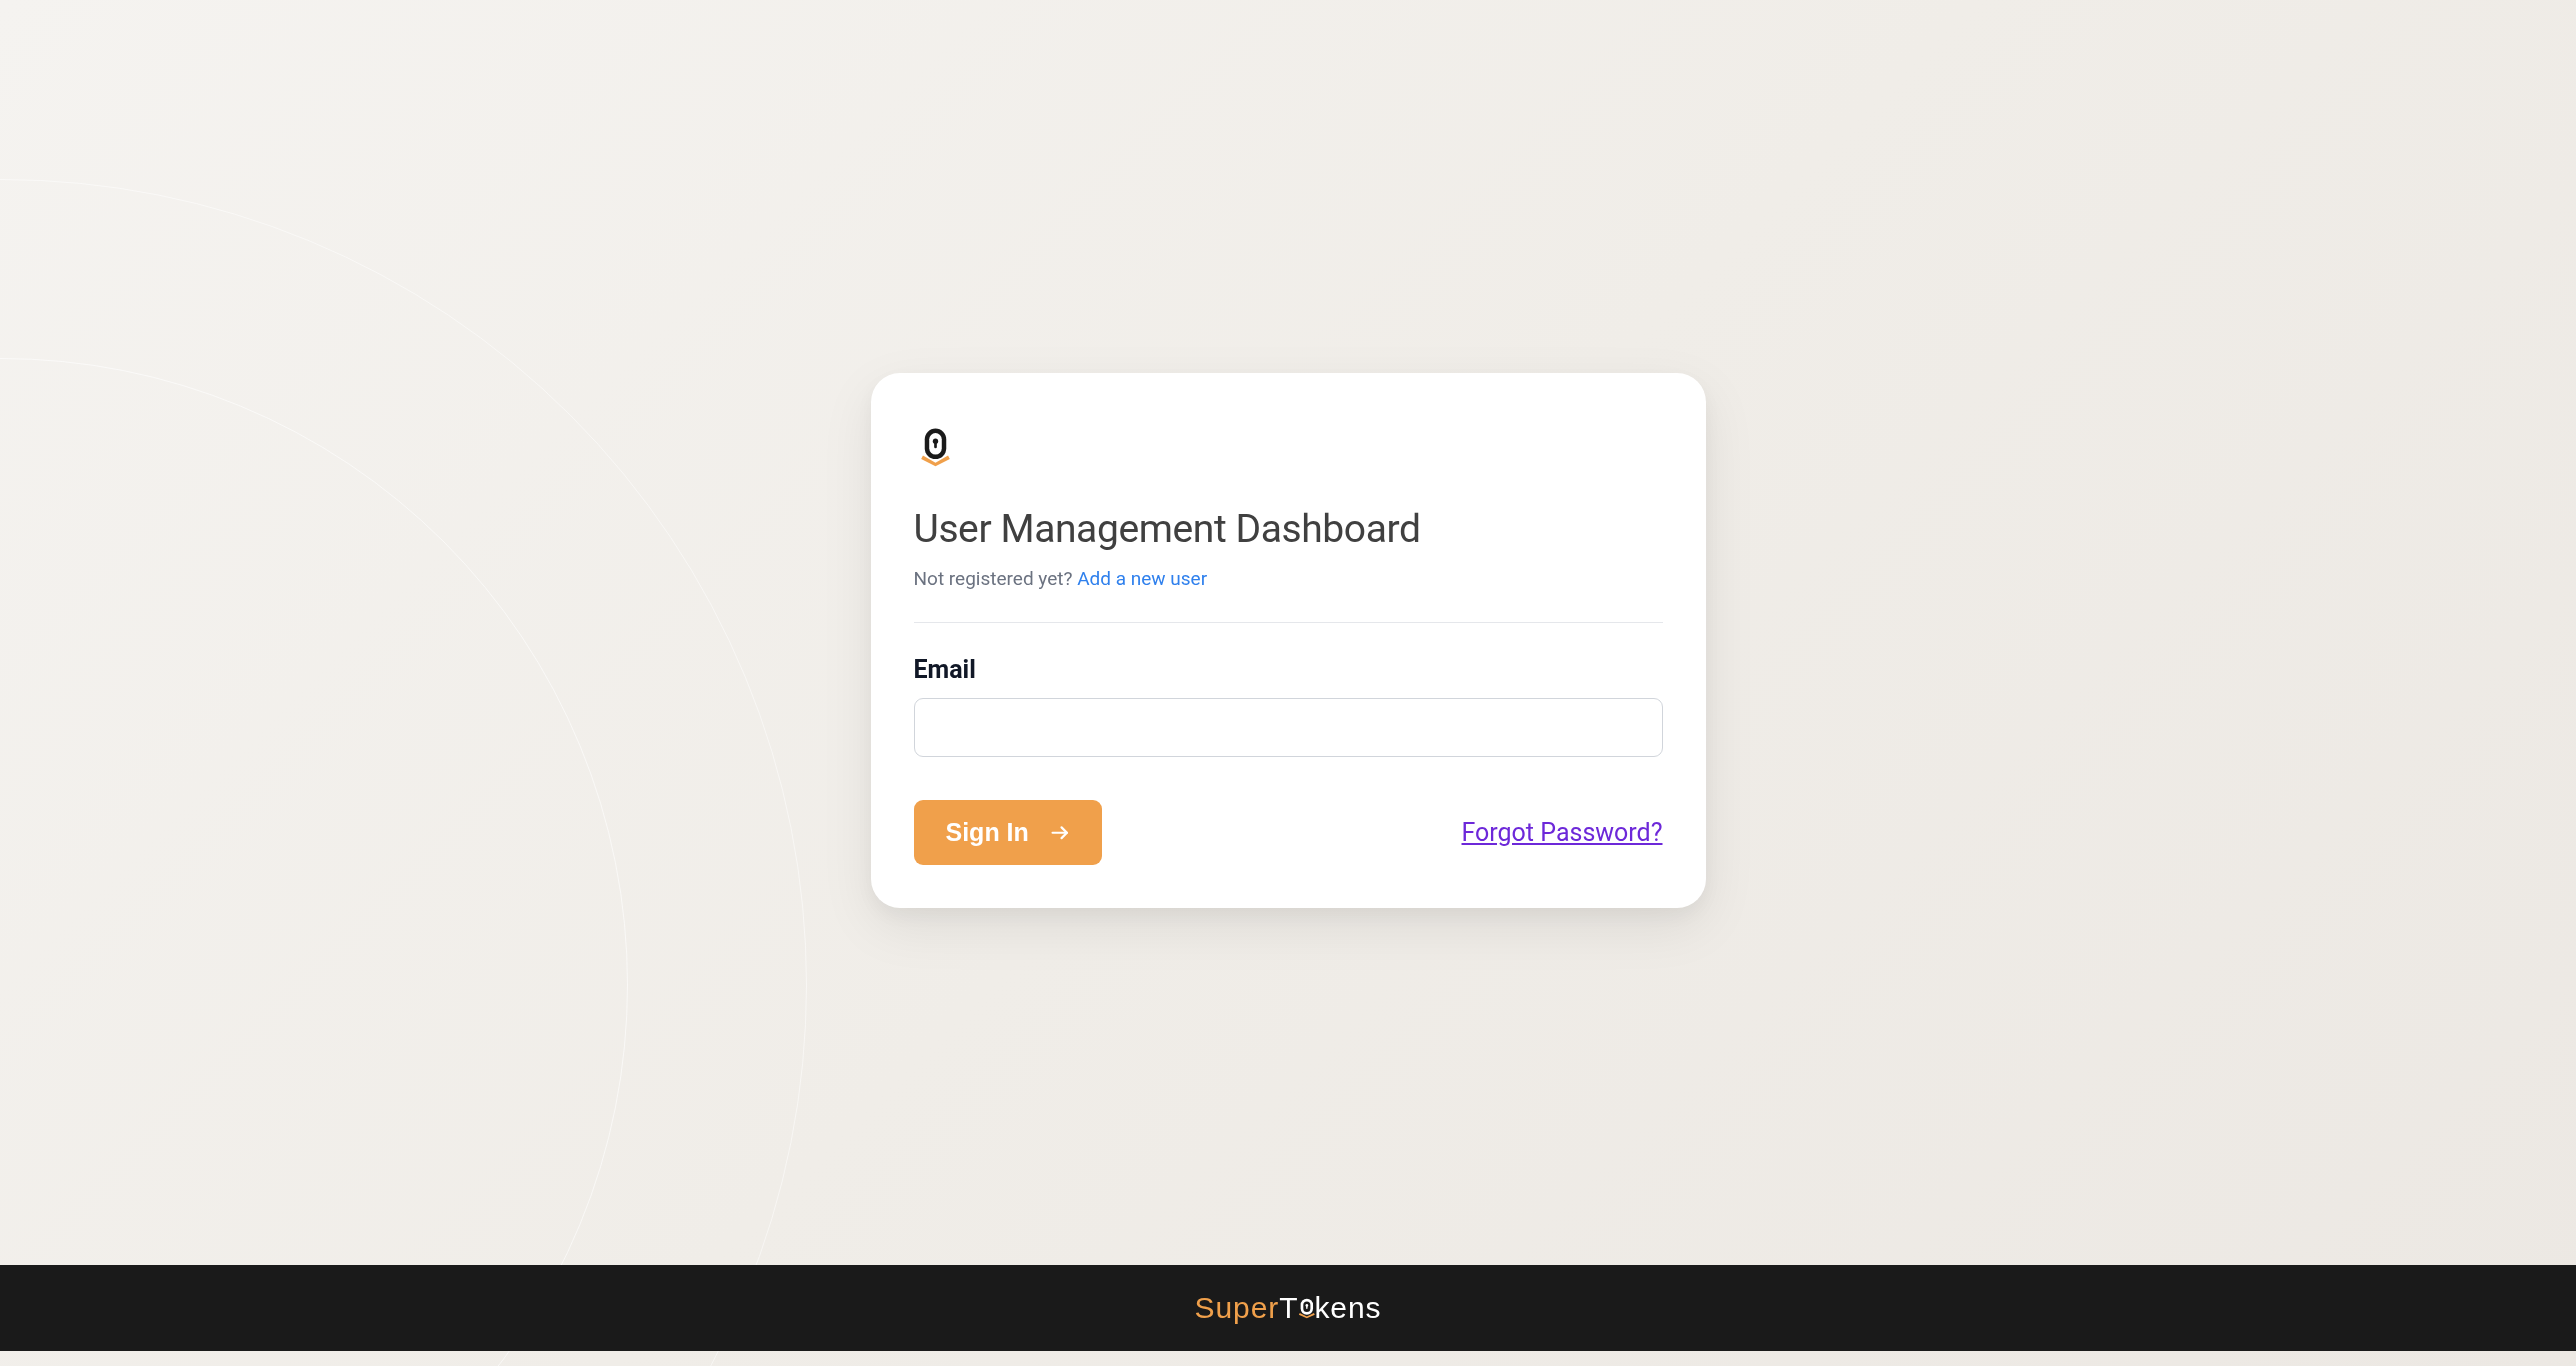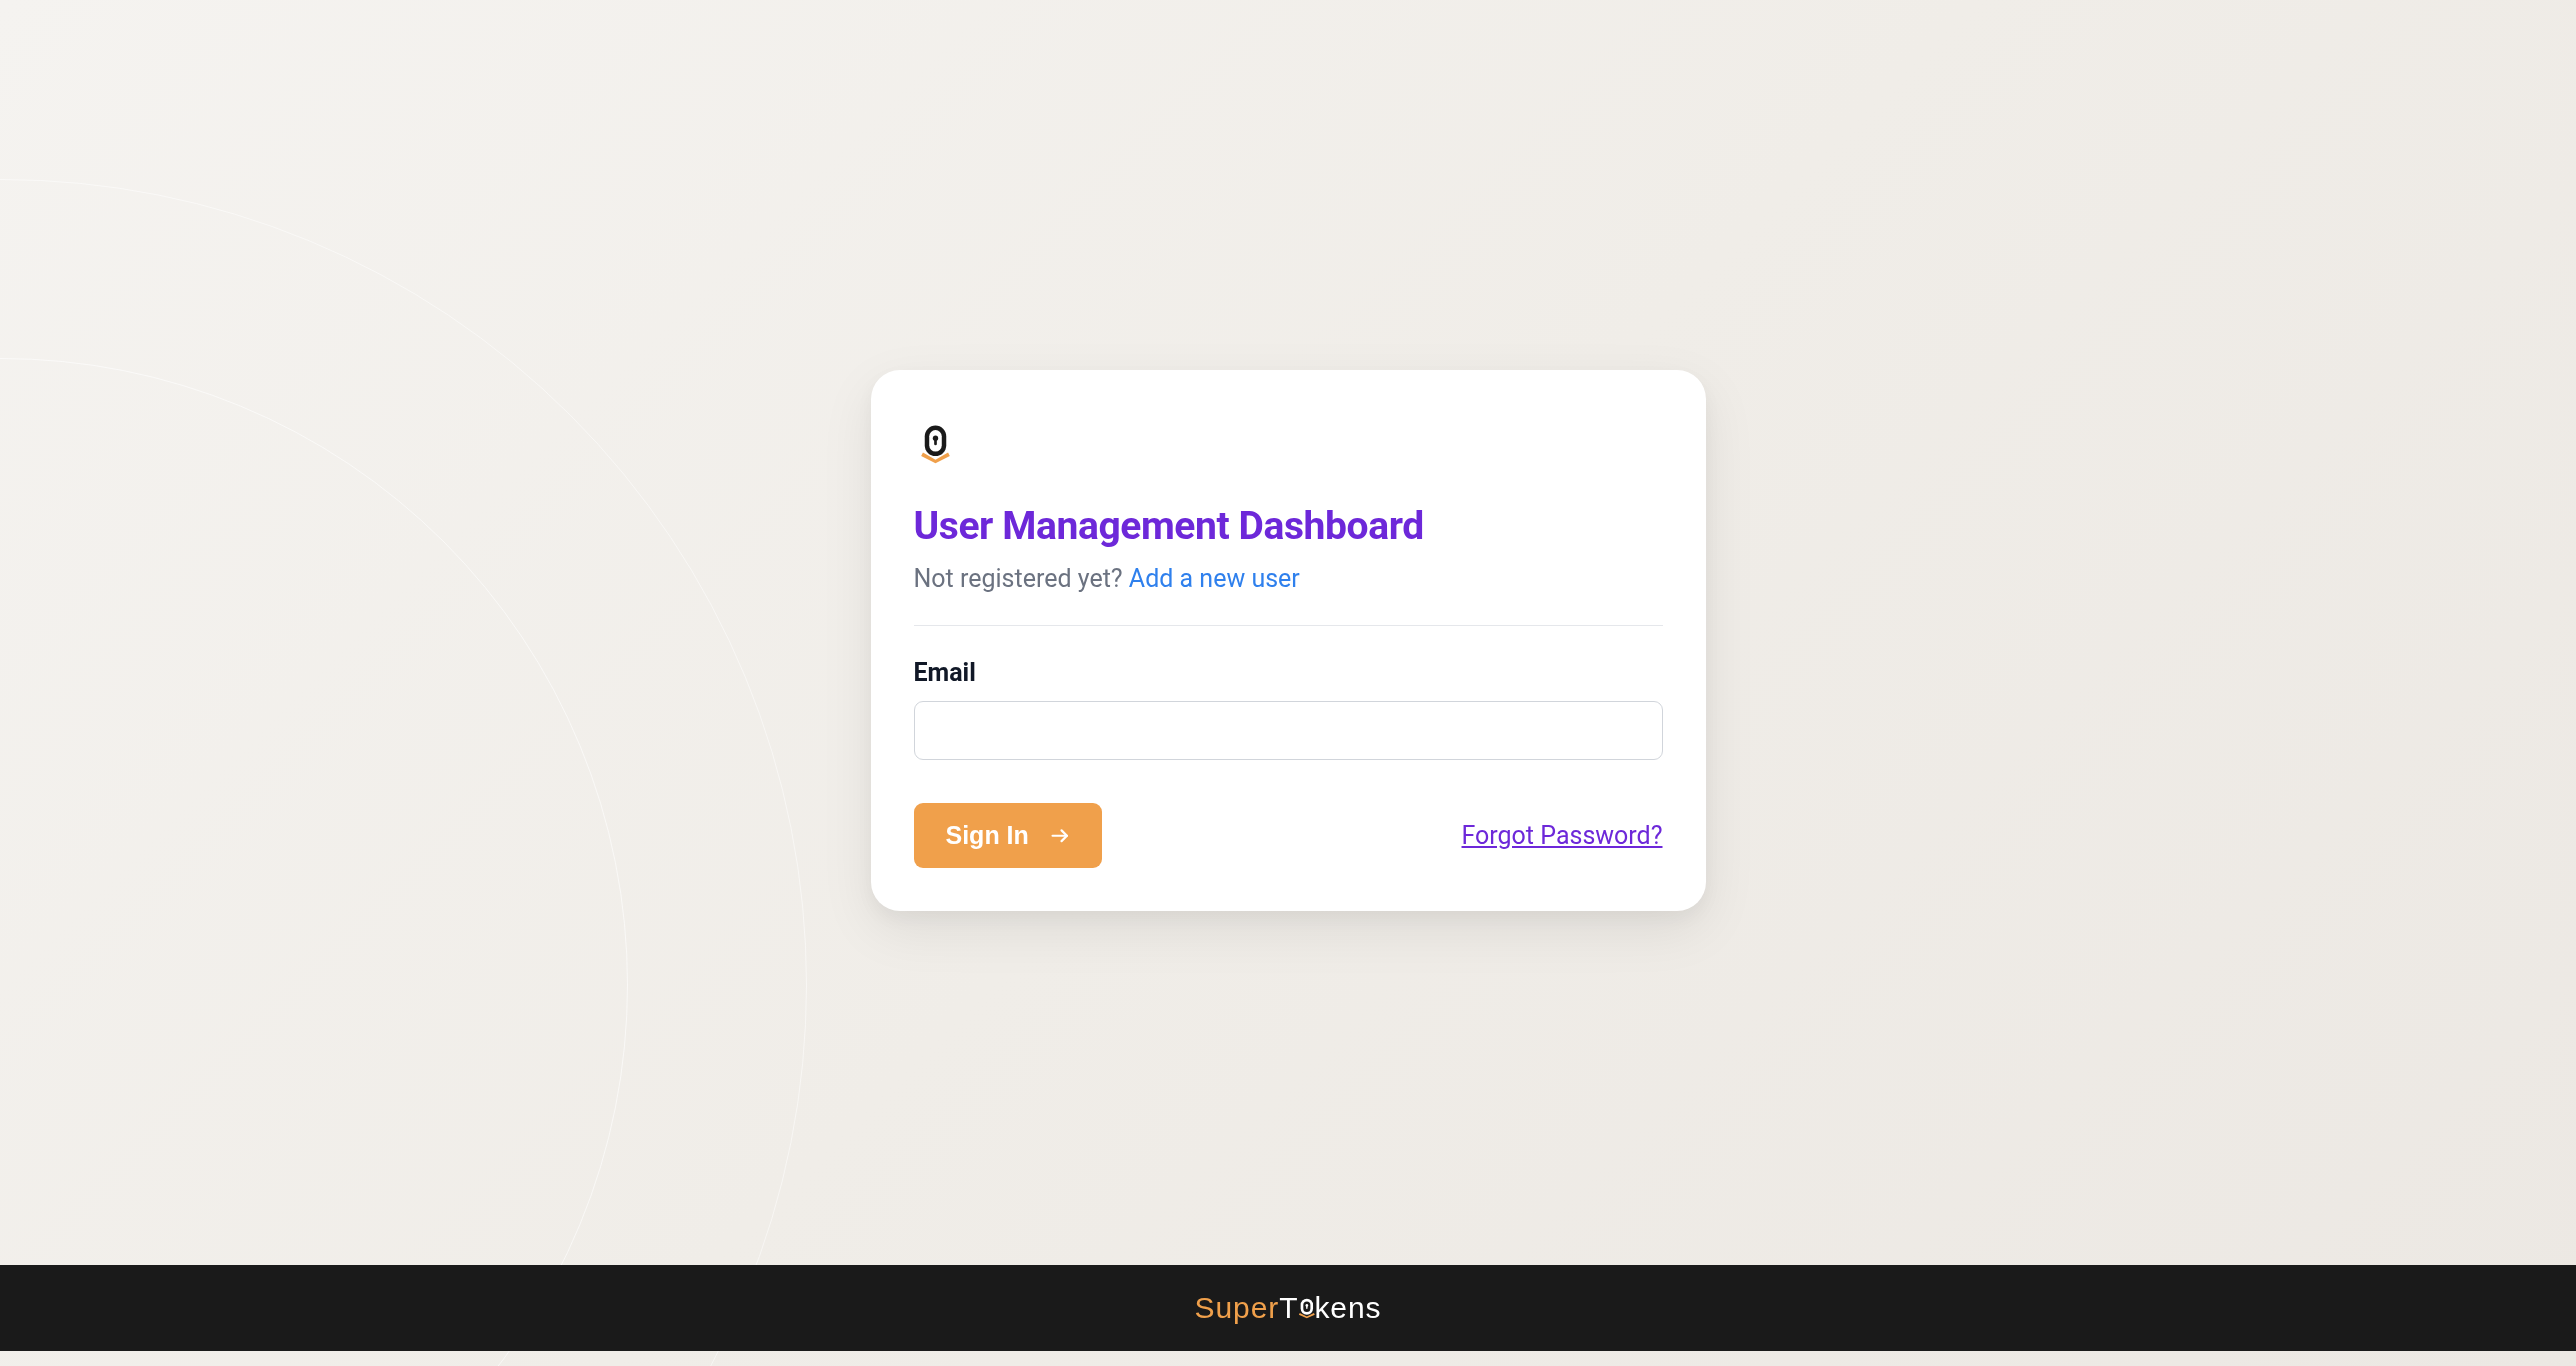--- a/index.html
+++ b/index.html
@@ -63,28 +63,28 @@
     }
     
     .logo-icon {
       width: 43px;
       height: 47px;
       display: block;
     }
     
     .card-title {
       font-size: 39px;
-      font-weight: 700;
-      color: #6d28d9;
+      font-weight: 400;
+      color: #404040;
       margin-bottom: 15px;
       letter-spacing: -0.4px;
     }
     
     .register-prompt {
-      font-size: 25px;
+      font-size: 19px;
       color: #6b7280;
       margin-bottom: 32px;
     }
     
     .register-link {
       color: #2f80ed;
       text-decoration: none;
       cursor: pointer;
     }
     

